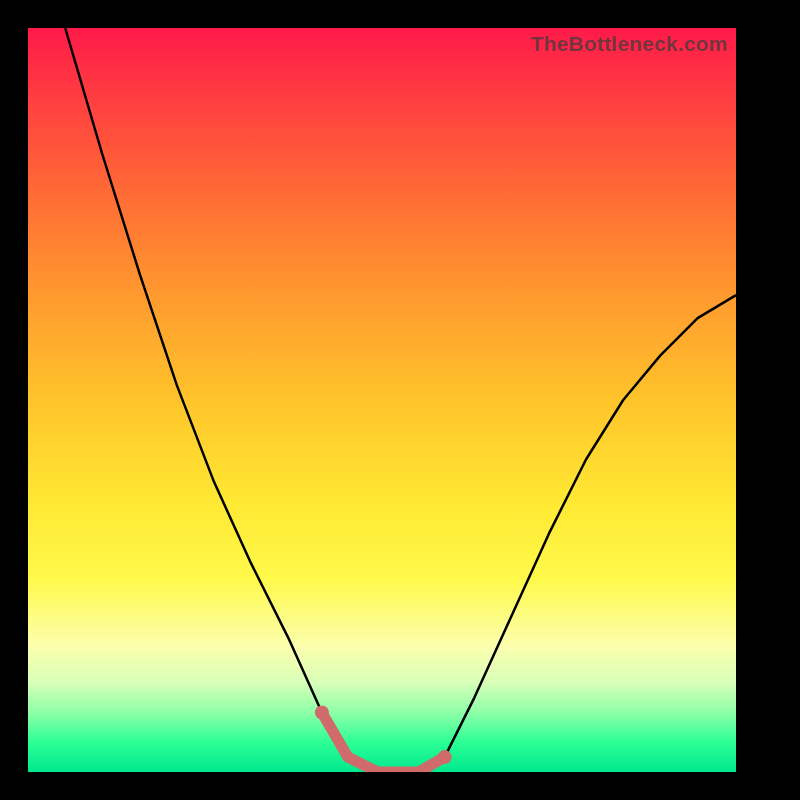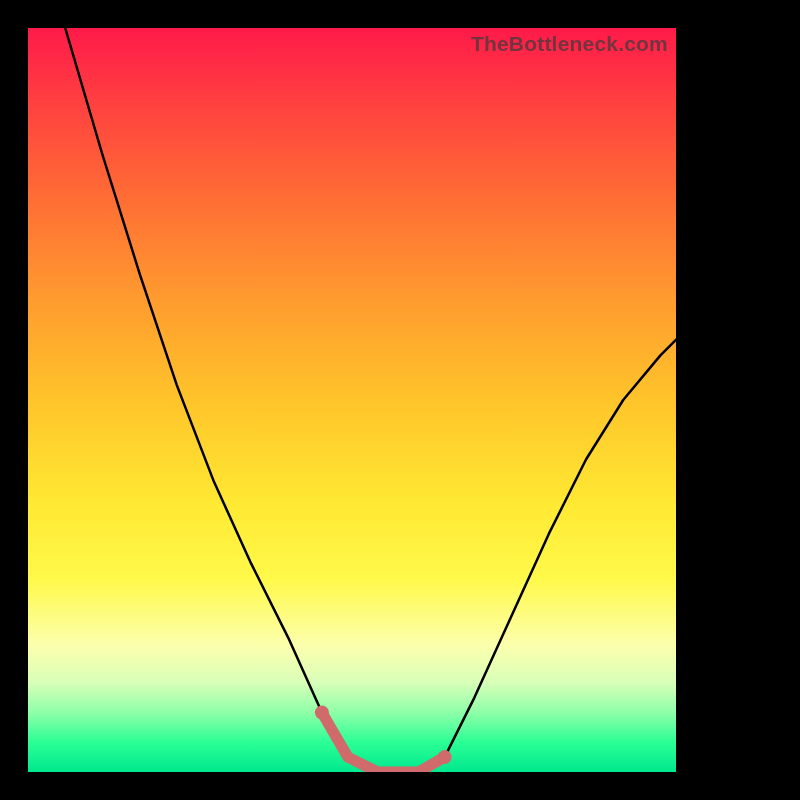--- a/index.html
+++ b/index.html
@@ -5,21 +5,21 @@
   * { margin: 0; padding: 0; box-sizing: border-box; }
   html, body { width: 800px; height: 800px; overflow: hidden; background: #000; }
   .frame {
     width: 800px; height: 800px;
     background: #000;
     position: relative;
   }
   .plot-area {
     position: absolute;
     left: 28px; top: 28px;
-    width: 648px; height: 744px;
+    width: 708px; height: 744px;
     overflow: hidden;
   }
   .gradient {
     position: absolute;
     inset: 0;
     background: linear-gradient(to bottom,
       #ff1a49 0%,
       #ff4040 10%,
       #ff6a35 22%,
       #ff9a2f 36%,

